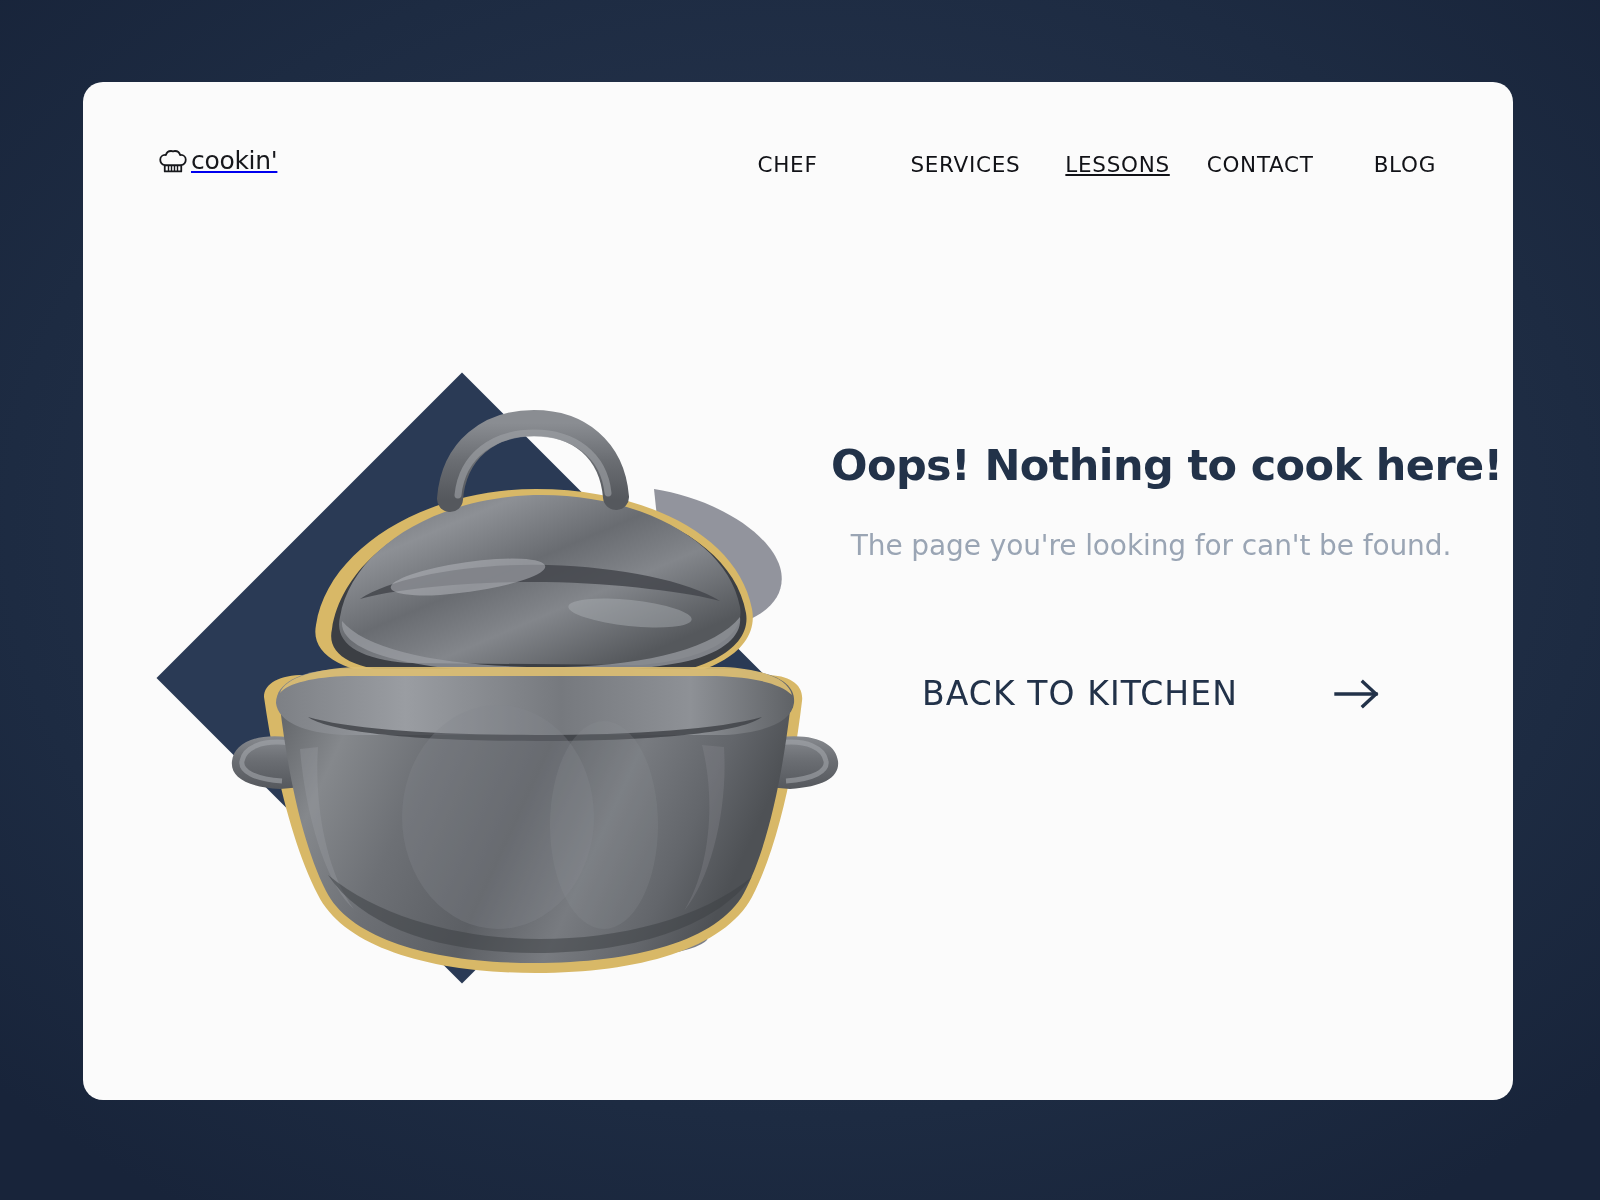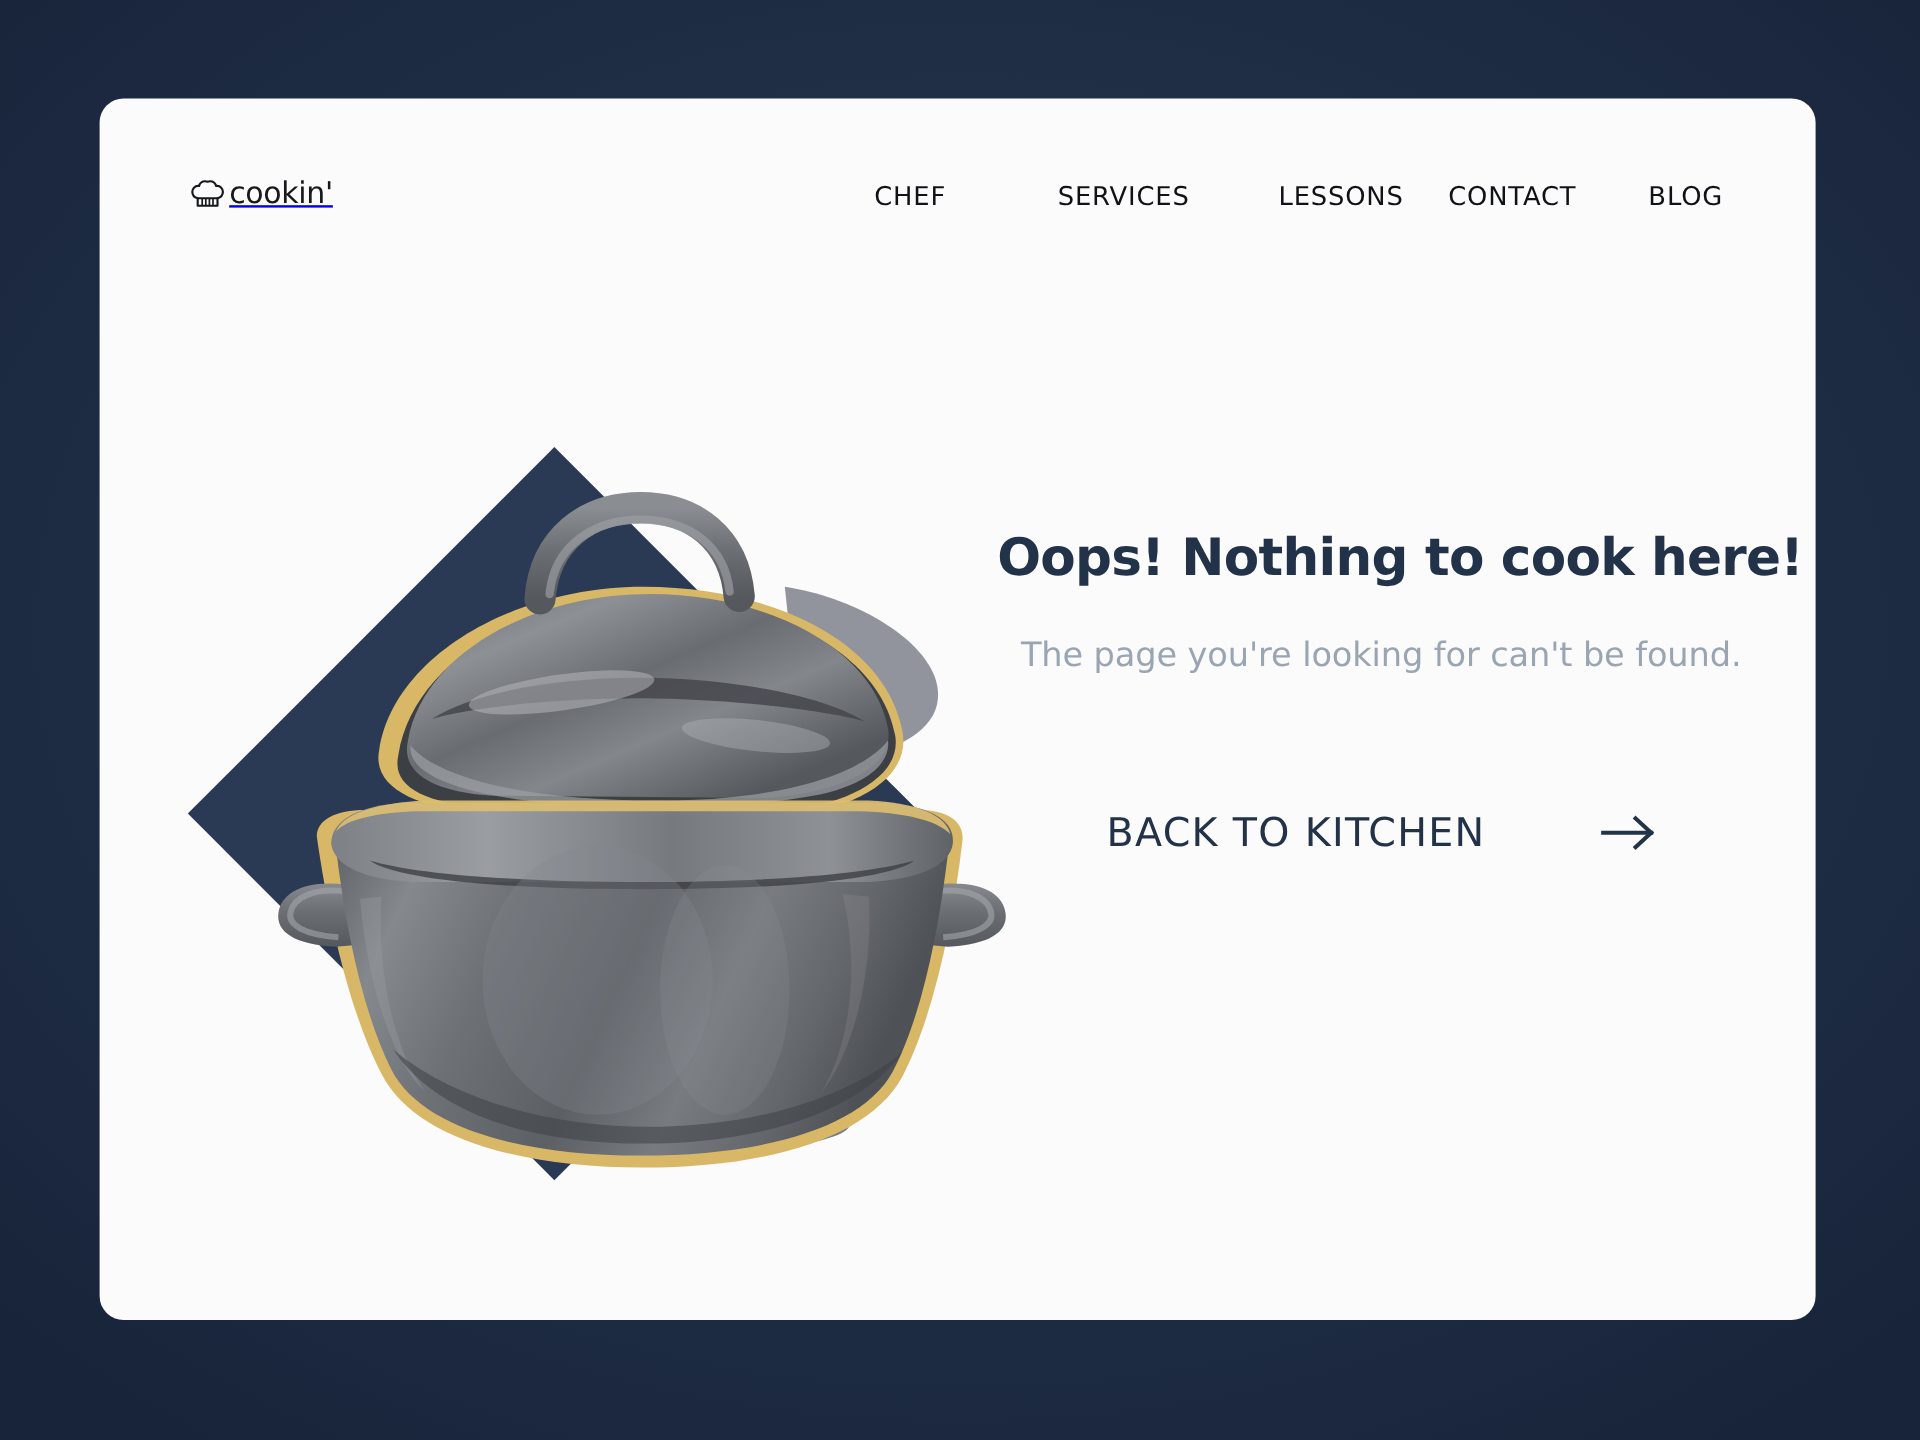--- a/index.html
+++ b/index.html
@@ -81,22 +81,22 @@
 
   #nav .nav-item {
     font-size: 21.5px;
     letter-spacing: 0.7px;
     color: #111217;
     text-decoration: none;
     white-space: nowrap;
     font-weight: 400;
   }
   #nav .nav-item:nth-child(1) { margin-right: 93px; }
-  #nav .nav-item:nth-child(2) { margin-right: 74px; }
-  #nav .nav-item:nth-child(3) { margin-right: 37px; }
+  #nav .nav-item:nth-child(2) { margin-right: 45px; }
+  #nav .nav-item:nth-child(3) { margin-right: 37px; text-decoration: underline; }
   #nav .nav-item:nth-child(4) { margin-right: 60px; }
   #nav .nav-item:nth-child(5) { margin-right: 4px; }
 
   
   #illustration {
     position: absolute;
     left: 85px;
     top: 295px;
     width: 700px;
     height: 620px;

